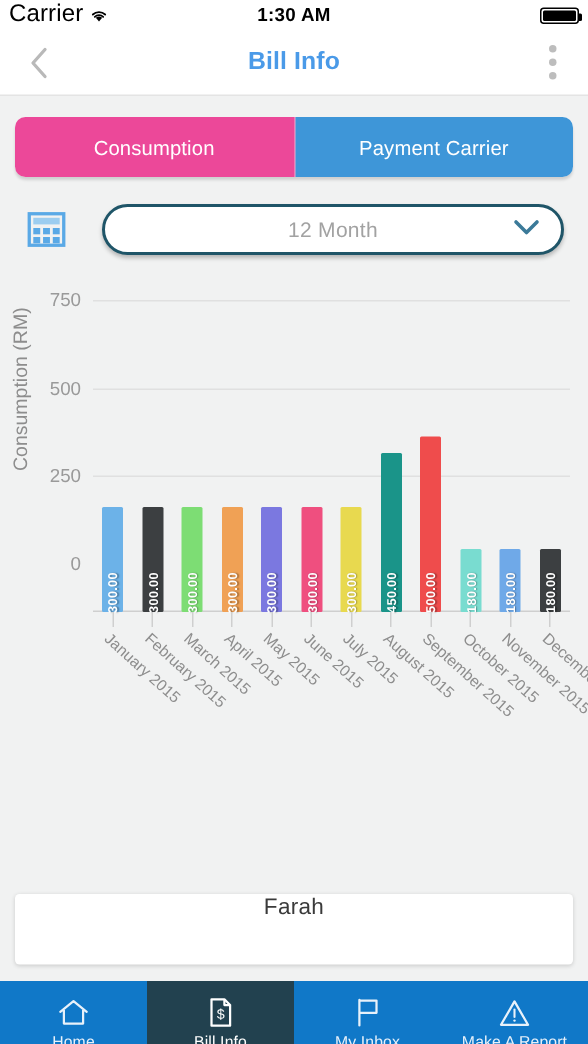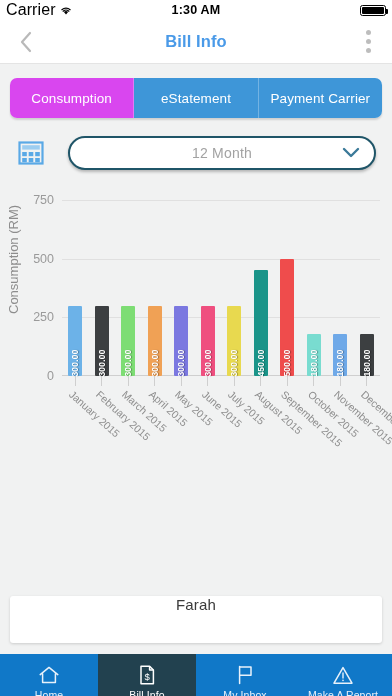--- a/index.html
+++ b/index.html
@@ -61,21 +61,21 @@
     margin:14px 10px 0 10px;height:40px;border-radius:7px;overflow:hidden;
     display:flex;box-shadow:0 2px 2px rgba(0,0,0,.14);
   }
   .seg-tab{
     flex:1;display:flex;align-items:center;justify-content:center;
     font-size:13.5px;color:#ffffff;background:#3e96d8;cursor:pointer;
     border-right:1px solid rgba(255,255,255,.28);
     letter-spacing:.1px;
   }
   .seg-tab:last-child{border-right:none;}
-  .seg-tab.active{background:#d946ef;font-weight:500;}
+  .seg-tab.active{background:#ec4899;font-weight:500;}
 
   
   .period-row{
     margin-top:18px;display:flex;align-items:center;padding:0 16px;
   }
   .cal-icon{width:30px;height:30px;flex:0 0 30px;display:block;}
   .dropdown{
     margin-left:22px;flex:1;height:34px;background:#ffffff;
     border:2px solid #1f5568;border-radius:18px;
     display:flex;align-items:center;justify-content:center;position:relative;
@@ -88,21 +88,21 @@
 
   
   .chart-wrap{
     position:relative;margin-top:16px;height:300px;padding:0 10px 0 0;
   }
   .y-title{
     position:absolute;left:6px;top:128px;transform:rotate(-90deg);
     transform-origin:left top;font-size:13px;color:#8d8d8d;white-space:nowrap;
   }
   .plot{
-    position:absolute;left:62px;right:12px;top:14px;height:176px;
+    position:absolute;left:62px;right:12px;top:14px;height:208px;
   }
   .gridline{position:absolute;left:0;right:0;height:1px;background:#e0e0e0;}
   .ytick{
     position:absolute;right:calc(100% + 8px);transform:translateY(-50%);
     font-size:12.5px;color:#9a9a9a;white-space:nowrap;
   }
   .axis-base{position:absolute;left:0;right:0;bottom:0;height:1px;background:#cfcfcf;}
   .bars{position:absolute;left:0;right:0;bottom:0;height:176px;display:flex;}
   .barslot{flex:1;position:relative;display:flex;align-items:flex-end;justify-content:center;}
   .bar{
@@ -184,23 +184,20 @@
     <span></span>
     <span></span>
   </div>
 </div>
 
 <div class="content">
 
   <div class="segmented">
     <div class="seg-tab active">
       <span>Consumption</span>
-    </div>
-    <div class="seg-tab">
-      <span>eStatement</span>
     </div>
     <div class="seg-tab">
       <span>Payment Carrier</span>
     </div>
   </div>
 
   <div class="period-row">
     <span class="cal-icon">
       <svg width="30" height="30" viewBox="0 0 30 30">
         <rect x="3.5" y="4.5" width="23" height="21" fill="none" stroke="#5aa9e6" stroke-width="2.2"></rect>

